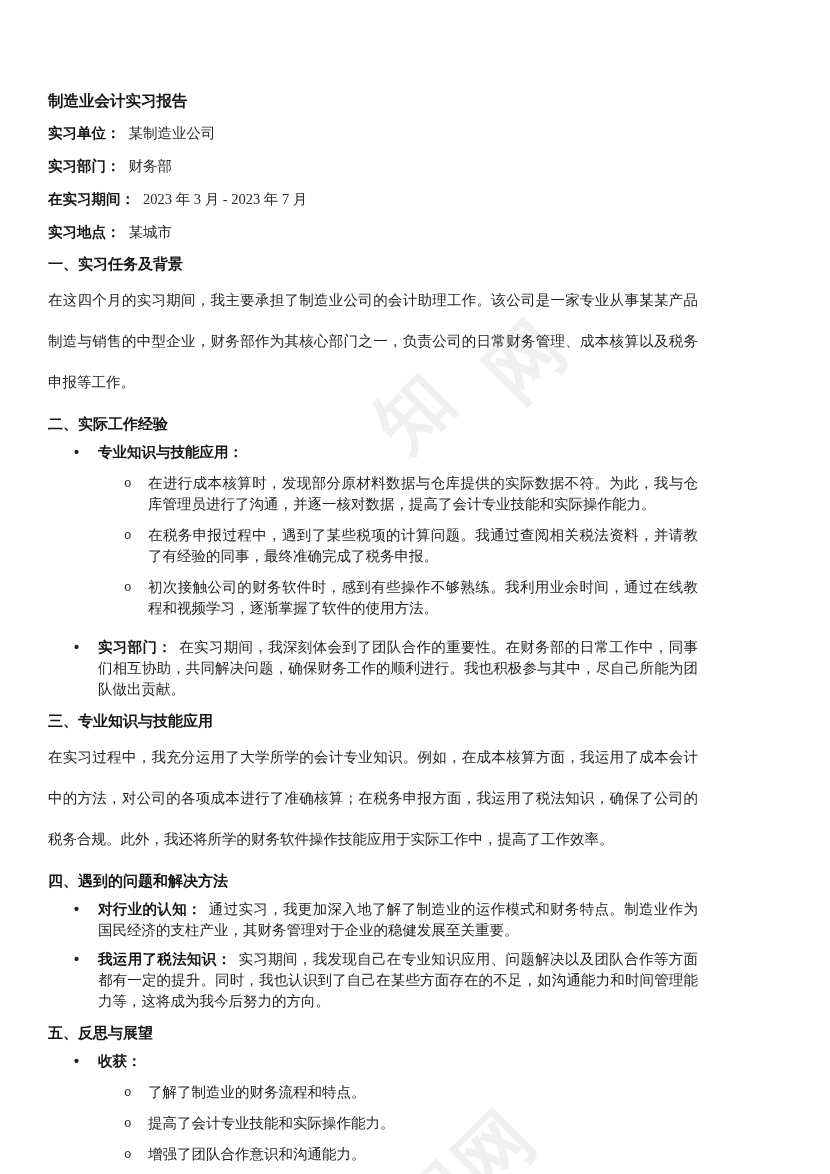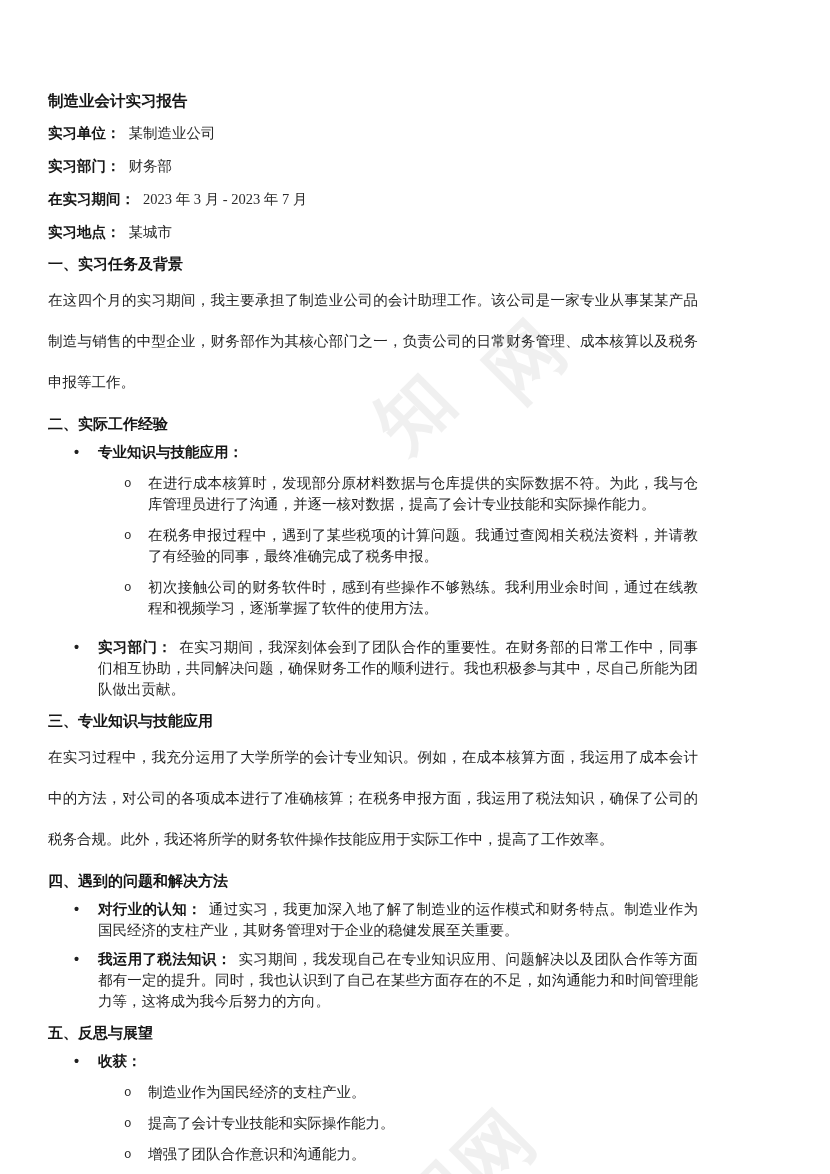--- a/index.html
+++ b/index.html
@@ -151,21 +151,21 @@
     </ul>
 
     <p class="sec-heading">五、反思与展望</p>
     <ul class="l1">
       <li>
         <span class="dot">•</span>
         <span class="b">收获：</span>
         <ul class="l2">
           <li>
             <span class="circ">o</span>
-            <span>制造业作为国民经济的支柱产业。</span>
+            <span>了解了制造业的财务流程和特点。</span>
           </li>
           <li>
             <span class="circ">o</span>
             <span>提高了会计专业技能和实际操作能力。</span>
           </li>
           <li>
             <span class="circ">o</span>
             <span>增强了团队合作意识和沟通能力。</span>
           </li>
         </ul>

